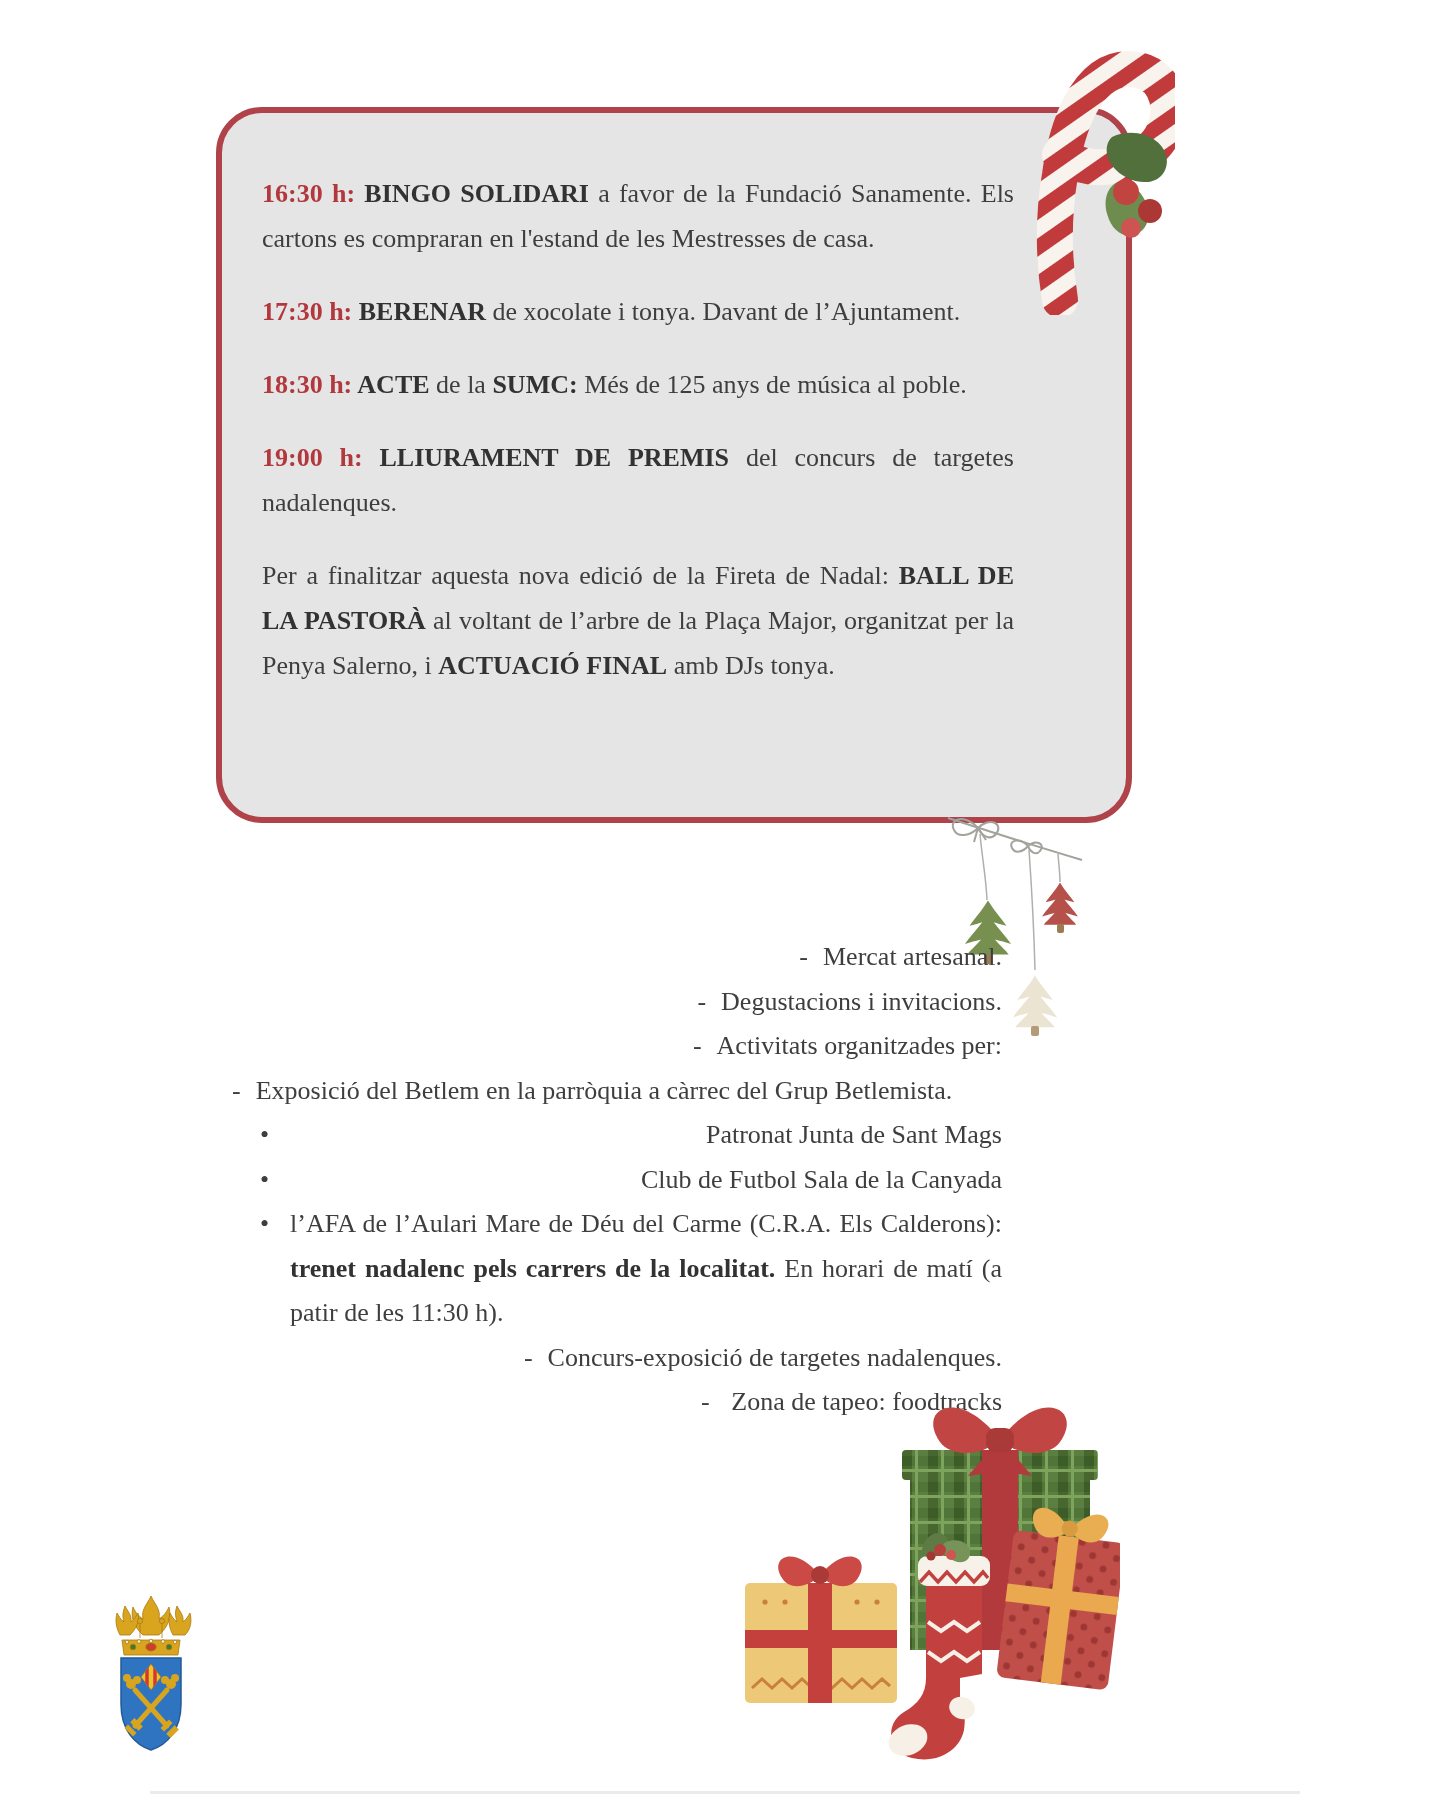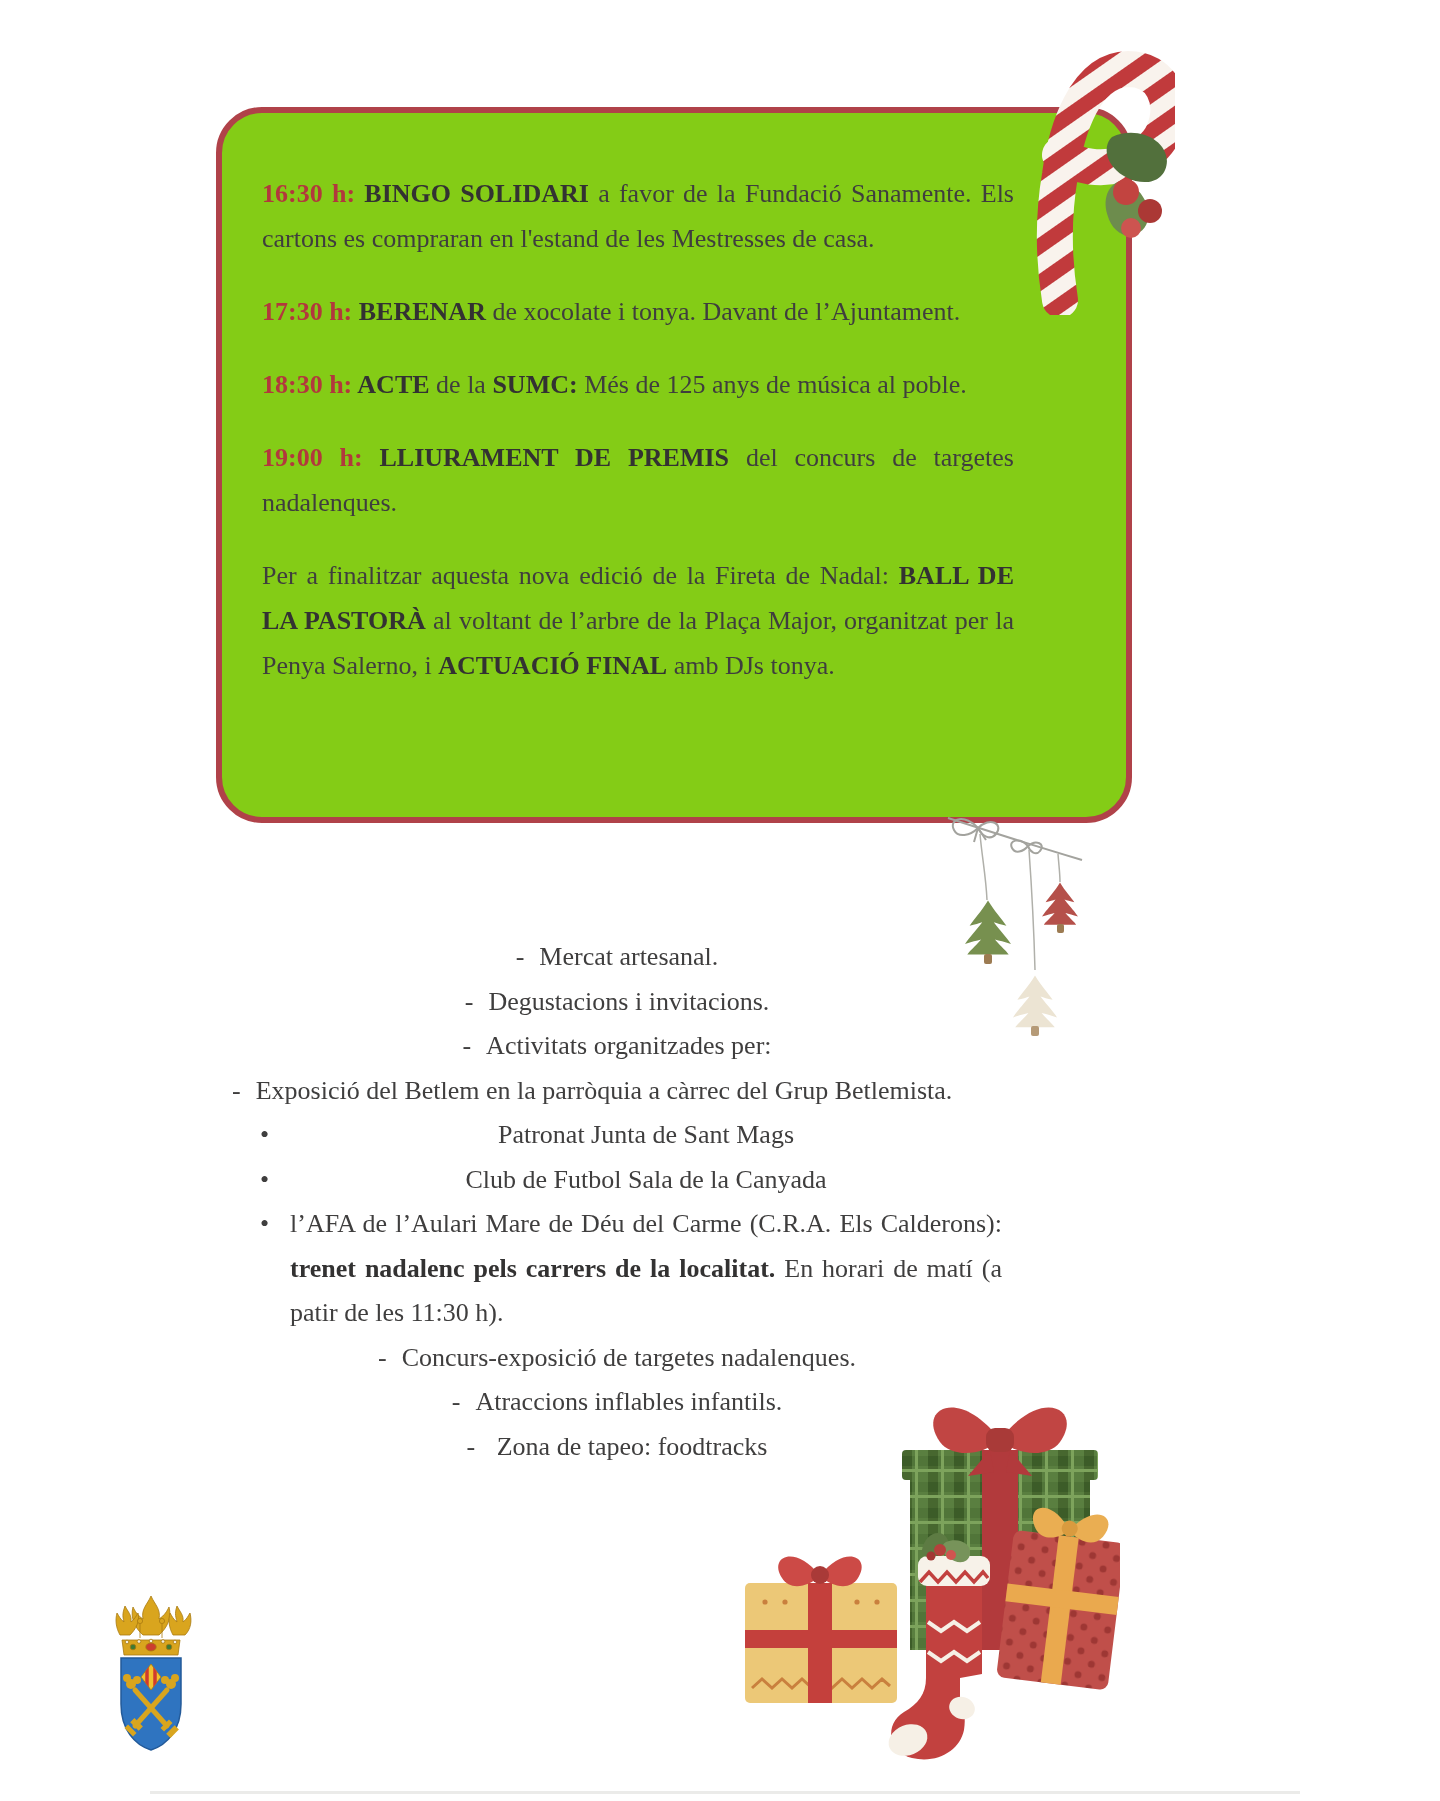--- a/index.html
+++ b/index.html
@@ -4,29 +4,29 @@
 <style>
   html,body{margin:0;padding:0;background:#ffffff;}
   .page{
     position:relative;width:1440px;height:1801px;background:#ffffff;overflow:hidden;
     font-family:"Liberation Serif","DejaVu Serif",serif;color:#3f3e3e;
   }
   
   .schedule-box{
     position:absolute;left:216px;top:107px;width:916px;height:716px;
     box-sizing:border-box;border:6px solid #b04249;border-radius:46px;
-    padding:58px 112px 20px 40px;background:#84cc16;z-index:1;
+    padding:58px 112px 20px 40px;background:#e5e5e5;z-index:1;
   }
   .sched-para{margin:0 0 28px 0;font-size:26px;line-height:45px;text-align:justify;}
   .seg-time{color:#b2383d;font-weight:bold;}
   .seg-bold{font-weight:bold;color:#333232;}
   .seg-normal{}
   
   .activities{position:absolute;left:232px;top:935px;width:770px;font-size:26px;line-height:44.5px;z-index:2;}
-  .act-item{text-align:center;}
+  .act-item{text-align:right;}
   .act-item .marker{margin-right:15px;}
   .act-item.bullet{position:relative;padding-left:58px;}
   .act-item.bullet .marker{position:absolute;left:28px;margin:0;}
   .act-item.justified{text-align:justify;}
   
   .candy-cane-svg{position:absolute;left:1000px;top:45px;width:175px;height:270px;z-index:3;}
   .garland-svg{position:absolute;left:940px;top:812px;width:150px;height:245px;z-index:2;}
   .gifts-svg{position:absolute;left:720px;top:1378px;width:400px;height:400px;z-index:2;}
   .arms-svg{position:absolute;left:95px;top:1588px;width:112px;height:172px;z-index:2;}
   .bottom-divider{position:absolute;left:150px;top:1791px;width:1150px;height:3px;background:#ebebe9;z-index:1;}
@@ -92,21 +92,20 @@
 
   <div class="activities">
       <div class="act-item"><span class="marker">-</span><span class="act-text"><span class="seg-normal">Mercat artesanal.</span></span></div>
       <div class="act-item"><span class="marker">-</span><span class="act-text"><span class="seg-normal">Degustacions i invitacions.</span></span></div>
       <div class="act-item"><span class="marker">-</span><span class="act-text"><span class="seg-normal">Activitats organitzades per:</span></span></div>
       <div class="act-item justified"><span class="marker">-</span><span class="act-text"><span class="seg-normal">Exposició del Betlem en la parròquia a càrrec del Grup Betlemista.</span></span></div>
       <div class="act-item bullet"><span class="marker">•</span><span class="act-text"><span class="seg-normal">Patronat Junta de Sant Mags</span></span></div>
       <div class="act-item bullet"><span class="marker">•</span><span class="act-text"><span class="seg-normal">Club de Futbol Sala de la Canyada</span></span></div>
       <div class="act-item bullet justified"><span class="marker">•</span><span class="act-text"><span class="seg-normal">l’AFA de l’Aulari Mare de Déu del Carme (C.R.A. Els Calderons): </span><span class="seg-bold">trenet nadalenc pels carrers de la localitat.</span><span class="seg-normal"> En horari de matí (a patir de les 11:30 h).</span></span></div>
       <div class="act-item"><span class="marker">-</span><span class="act-text"><span class="seg-normal">Concurs-exposició de targetes nadalenques.</span></span></div>
-      <div class="act-item"><span class="marker">-</span><span class="act-text"><span class="seg-normal">Atraccions inflables infantils.</span></span></div>
       <div class="act-item"><span class="marker">-</span><span class="act-text"><span class="seg-normal"> Zona de tapeo: foodtracks</span></span></div>
     </div>
 
   <svg class="gifts-svg" viewBox="0 0 400 400">
     <defs>
       <pattern id="plaid" patternUnits="userSpaceOnUse" width="26" height="26">
         <rect width="26" height="26" fill="#5a7f40"></rect>
         <rect x="0" y="0" width="26" height="10" fill="#517539"></rect>
         <rect x="0" y="0" width="10" height="26" fill="#47672f"></rect>
         <rect x="0" y="0" width="10" height="10" fill="#3c5c28"></rect>

